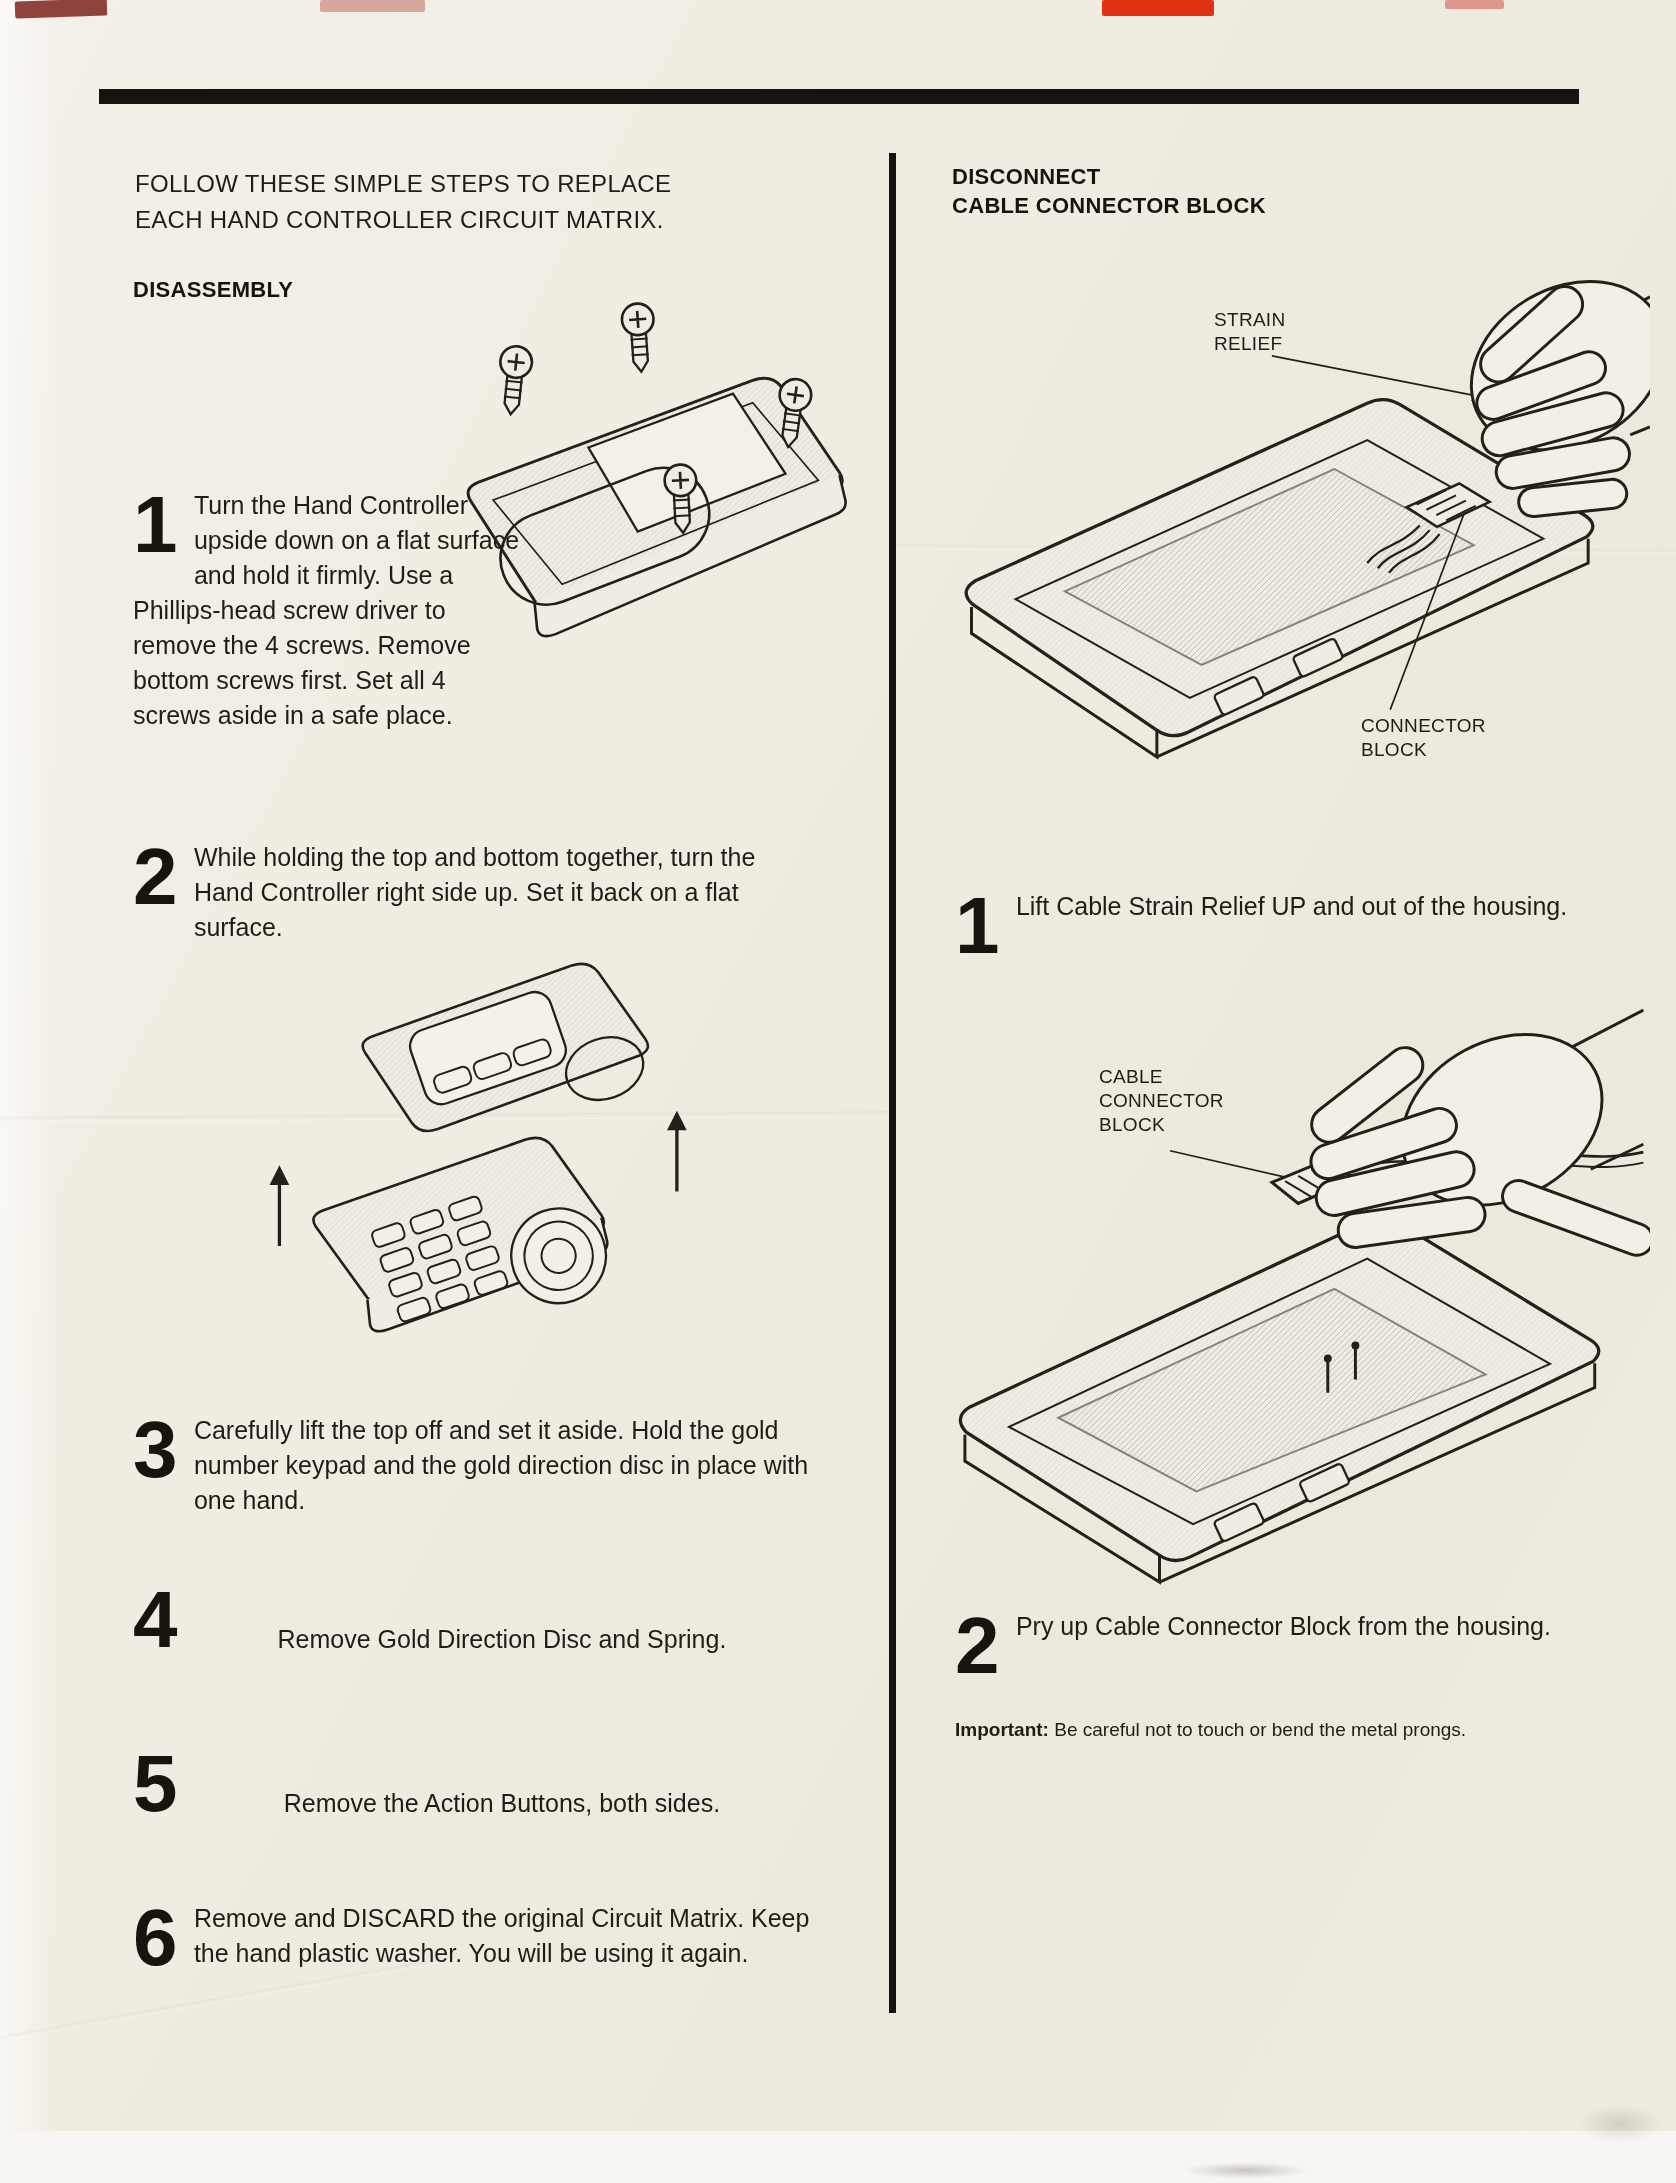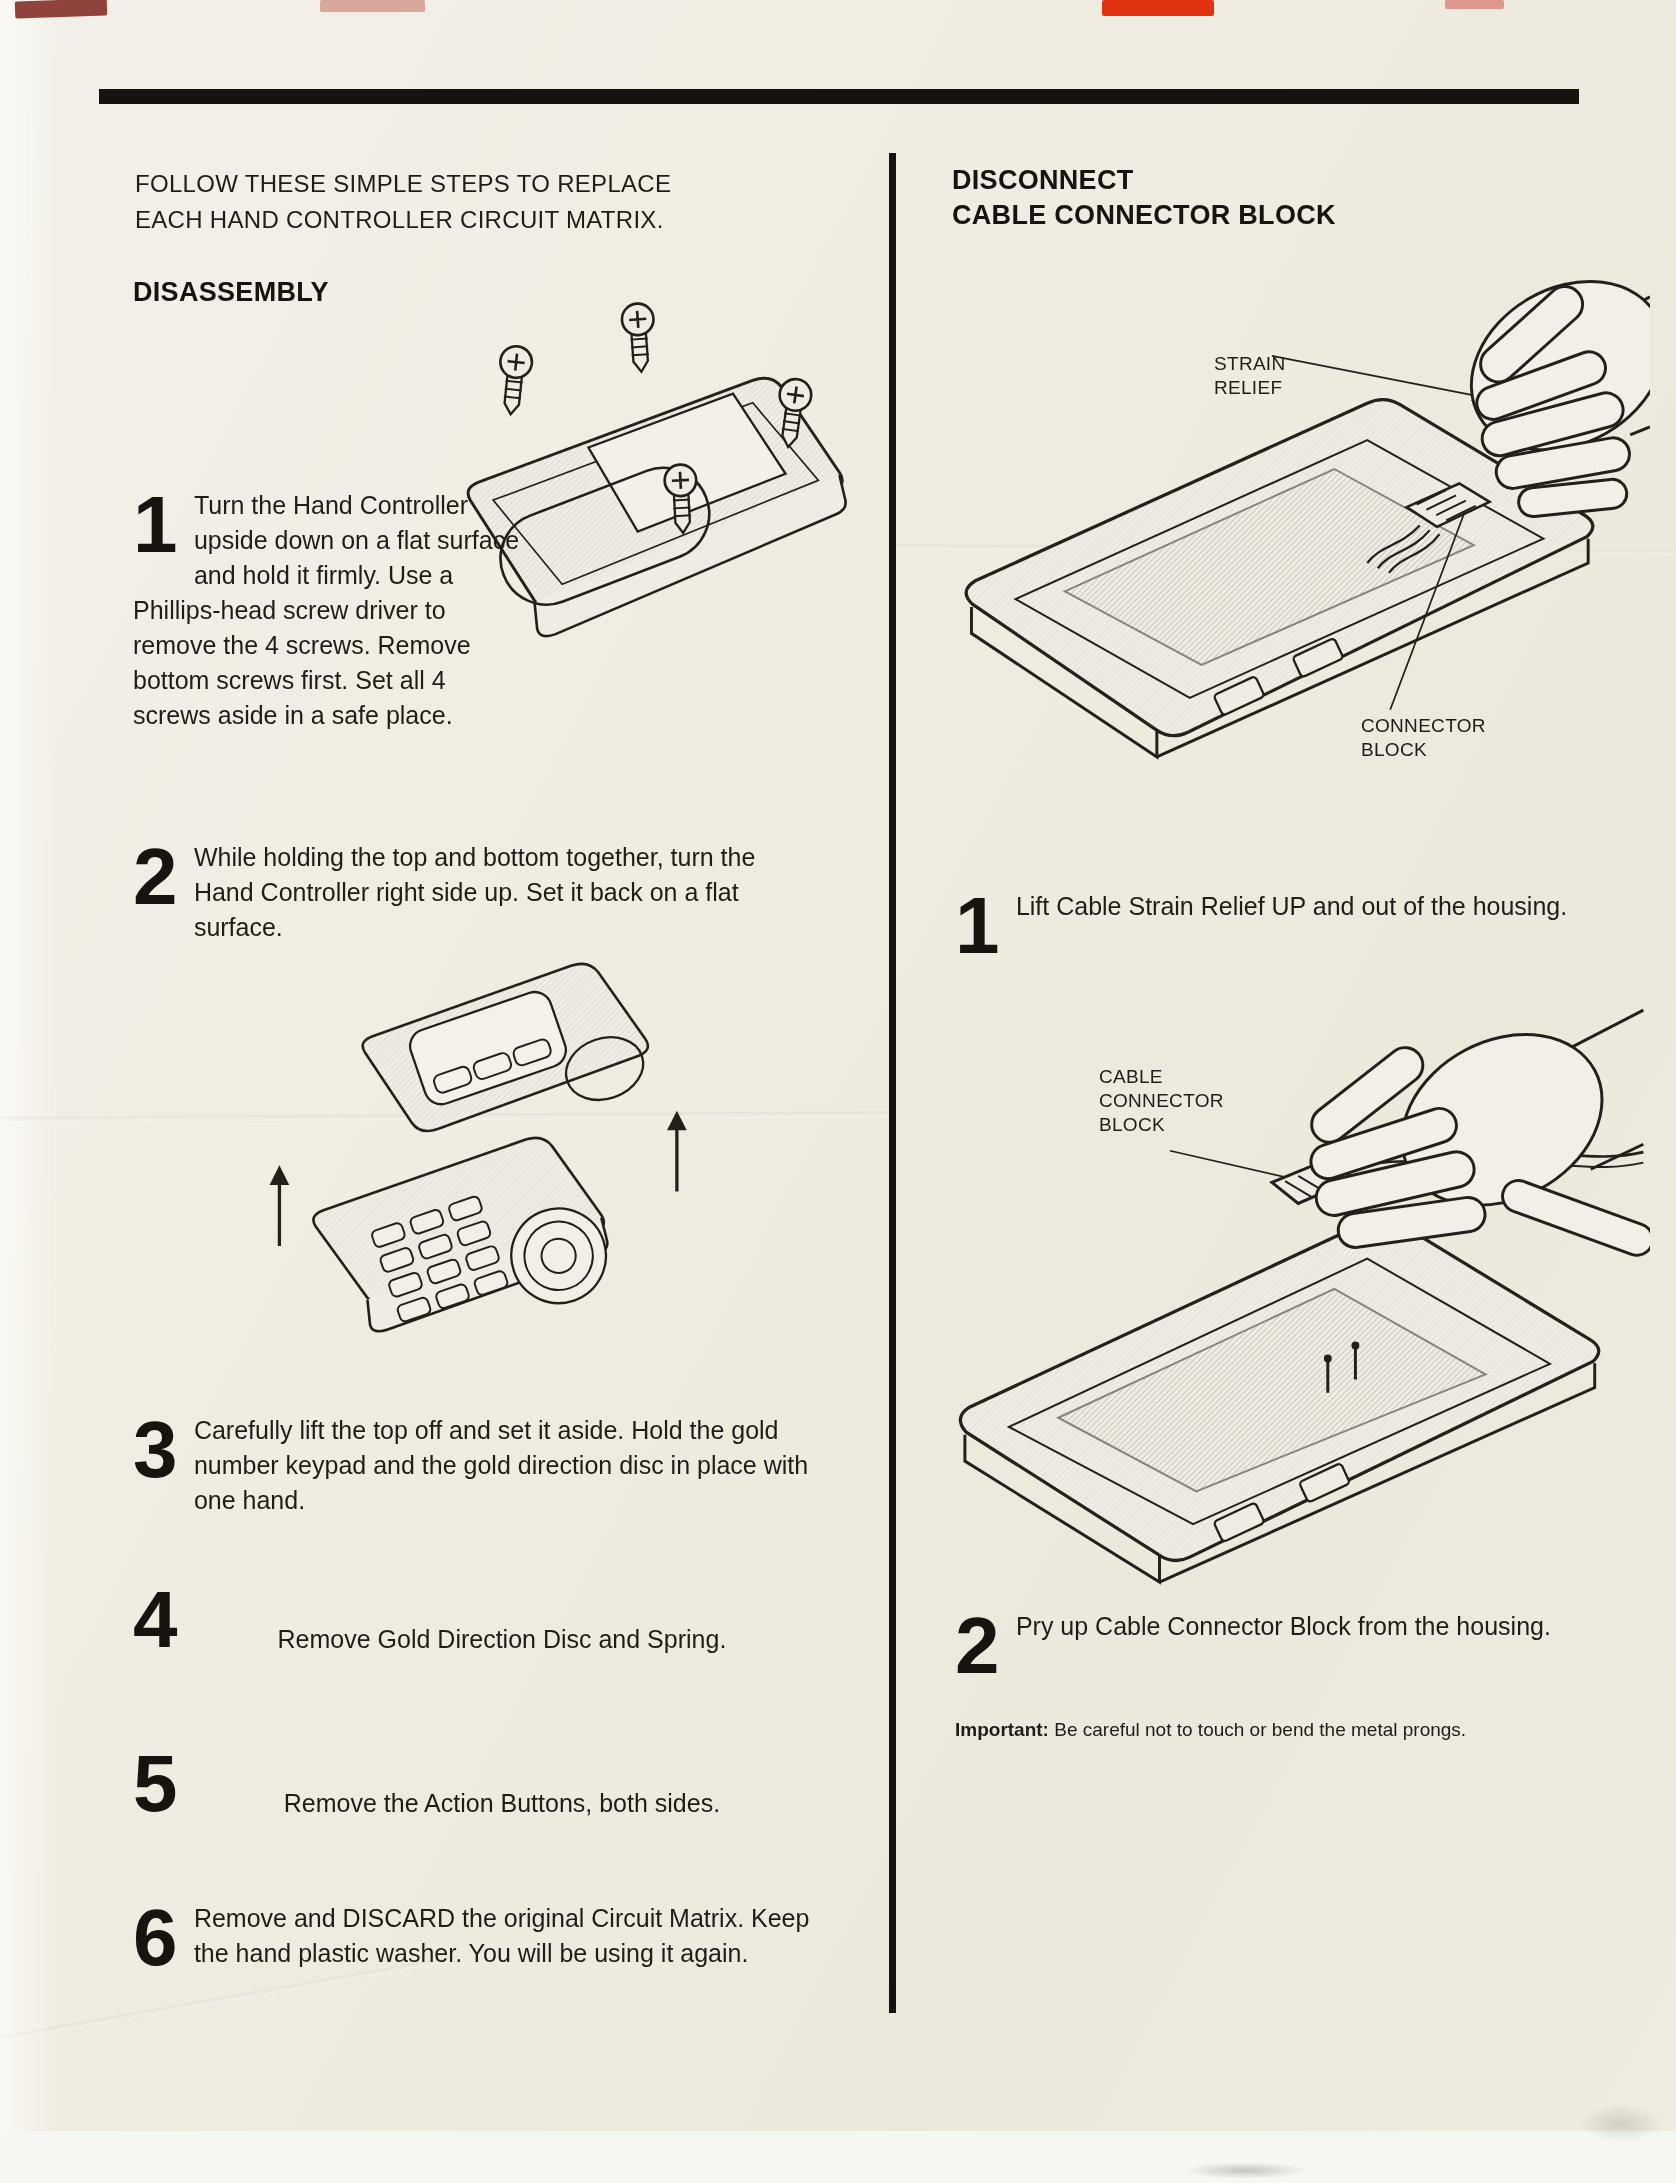--- a/index.html
+++ b/index.html
@@ -27,21 +27,21 @@
   .redmark.r2 { left:320px;  top:0; width:105px; height:12px; background:#b9604e; opacity:.5; }
   .redmark.r3 { left:1102px; top:0; width:112px; height:16px; background:#e02300; opacity:.92; }
   .redmark.r4 { left:1445px; top:0; width:59px;  height:9.2px; background:#d0524a; opacity:.55; }
 
   .topbar  { position:absolute; left:99px; top:89px; width:1480px; height:14.5px; background:#161210; }
   .divider { position:absolute; left:889px; top:153px; width:6.6px; height:1860px; background:#161210; }
 
   .intro { position:absolute; left:135px; top:166px; width:631px;
     font-size:24px; line-height:1.5; letter-spacing:0.3px; }
 
-  .heading { position:absolute; font-weight:700; font-size:27px; letter-spacing:0.3px; color:#18130e; }
+  .heading { position:absolute; font-weight:700; font-size:22px; letter-spacing:0.3px; color:#18130e; }
   .h-left  { left:133px;  top:277px;text-align:right; }
   .h-right { left:952px; top:163px; line-height:1.3; }
 
   .step { position:absolute; font-size:25px; line-height:1.4; }
   .step .num { float:left; font-size:80px; font-weight:700; line-height:.84;
     margin:2.6px 18.4px 4px 0; letter-spacing:-2px; color:#18130e; }
   .step .steptext { display:block; }
   .step .steptext.lower { padding-top:39px;text-align:center; }
 
   .s1 { left:133px; top:488px;  width:394px; }
@@ -59,21 +59,21 @@
 
   .illo { position:absolute; }
   .illo svg { width:100%; height:100%; display:block; }
   .illoA { left:365px;  top:283px;  width:506px;  height:421px; }
   .illoB { left:217px;  top:947px; width:519px;  height:460px; }
   .illoC { left:907px; top:231px;  width:743px; height:641px; }
   .illoD { left:907px; top:972px; width:743px; height:664px; }
 
   .illo-label { position:absolute; font-size:19px; line-height:1.25;
     letter-spacing:0.3px; white-space:pre-line; color:#211c16; }
-  .lbl-strain    { left:1214px; top:308px;margin-top:44px; }
+  .lbl-strain    { left:1214px; top:308px; }
   .lbl-connector { left:1361px; top:714px; }
   .lbl-cable     { left:1099px; top:1065px; }
 
   .bottom-strip { position:absolute; left:0; top:2131px; width:1676px; height:52px;
     background:#f7f6f3; }
   .smudge { position:absolute; border-radius:50%; }
   .smudge.m1 { left:1183px; top:2162px; width:125px; height:17px;
     background:radial-gradient(ellipse, rgba(110,104,93,.35), rgba(110,104,93,0) 70%); }
   .smudge.m2 { left:1578px; top:2104px; width:85px; height:39px;
     background:radial-gradient(ellipse, rgba(110,104,93,.22), rgba(110,104,93,0) 70%); }

